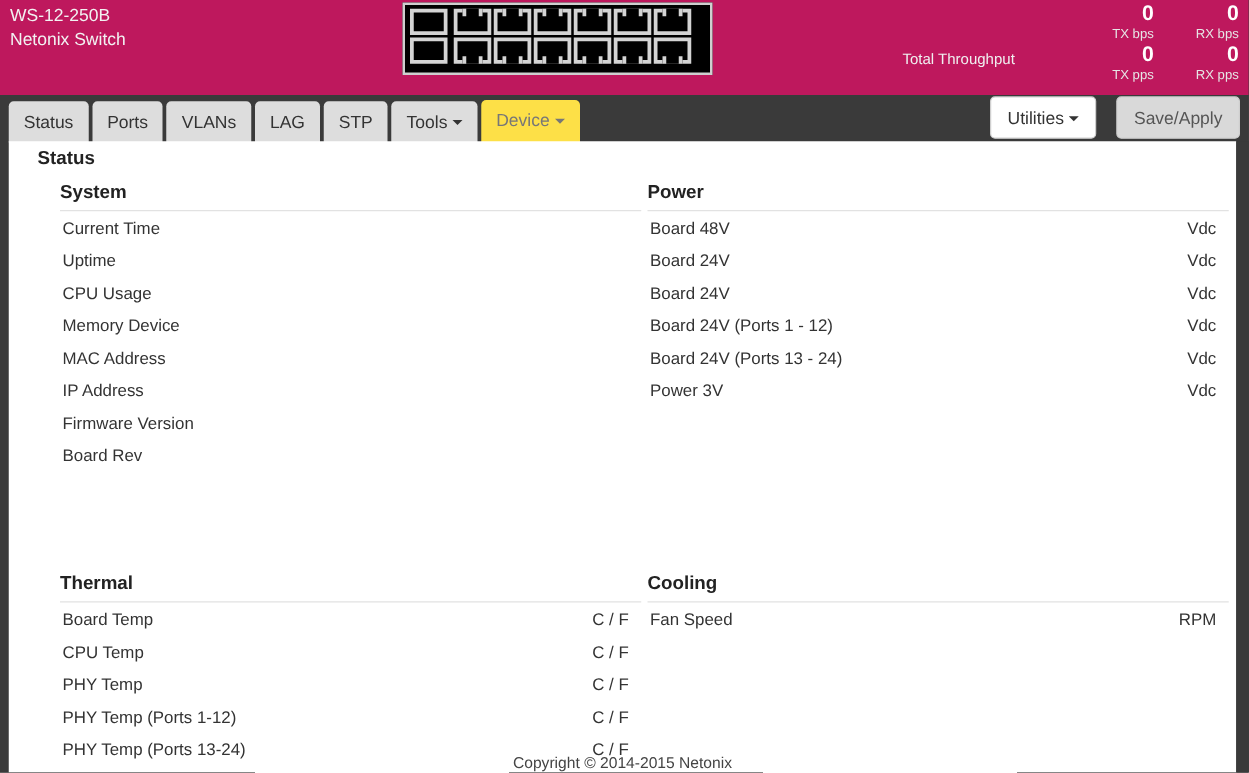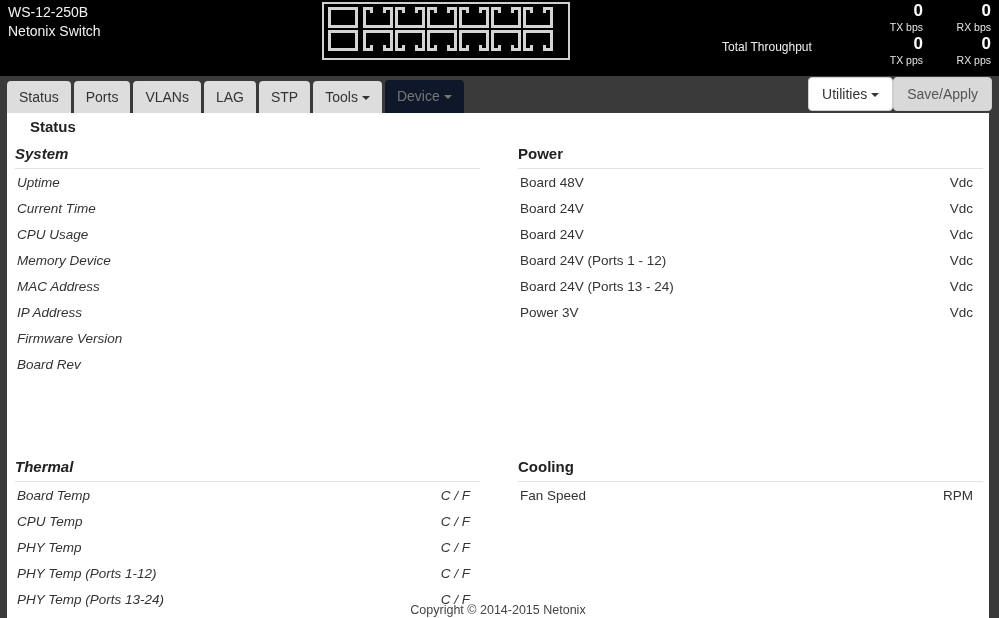--- a/index.html
+++ b/index.html
@@ -9,21 +9,21 @@
     background: #3a3a3a;
     font-family: "Liberation Sans", sans-serif;
   }
 
   #app { position: relative; width: 999px; height: 618px; background: #3a3a3a; }
 
   
   .topbar {
     position: absolute; left: 0; top: 0;
     width: 999px; height: 76px;
-    background: #000000;
+    background: #be185d;
   }
   .brand { position: absolute; left: 8px; top: 3px; color: #ffffff; }
   .brand .model { font-size: 14px; line-height: 19px; color: #f2f2f2; }
   .brand .sub   { font-size: 14px; line-height: 19px; color: #f2f2f2; }
 
   
   .portgfx {
     position: absolute; left: 322px; top: 2px;
     width: 248px; height: 58px;
     background: #000;
@@ -78,28 +78,28 @@
   .tabs { position: absolute; left: 7px; top: 0; display: flex; align-items: flex-end; }
   .tab {
     background: #dddddd; color: #333333;
     font-size: 14px; line-height: 16px;
     padding: 8px 12px 9px 12px;
     border-radius: 4px 4px 0 0;
     margin-right: 3px;
     cursor: pointer;
     white-space: nowrap;
   }
-  .tab.active { background: #0f172a; color: #777777; padding-bottom: 10px; }
+  .tab.active { background: #fde047; color: #777777; padding-bottom: 10px; }
   .caret {
     display: inline-block; width: 0; height: 0; margin-left: 4px;
     border-left: 4px solid transparent; border-right: 4px solid transparent;
     border-top: 4px solid currentColor; vertical-align: middle;
   }
 
-  .topbtns { position: absolute; right: 7px; top: -3px; display: flex; gap: 0; }
+  .topbtns { position: absolute; right: 7px; top: -3px; display: flex; gap: 16px; }
   .btn {
     font-size: 14px; line-height: 16px; padding: 8px 13px;
     border: 1px solid #cfcfcf; border-radius: 4px;
     color: #333333; cursor: pointer; white-space: nowrap;
   }
   .btn.white { background: #ffffff; }
   .btn.gray  { background: #d9d9d9; color: #555555; }
 
   
   .content {
@@ -107,21 +107,21 @@
     width: 982px; height: 505px;
     background: #ffffff;
     overflow: hidden;
   }
   .page-title {
     position: absolute; left: 23px; top: 5px;
     font-size: 15px; font-weight: bold; color: #222222;
   }
 
   .col { position: absolute; width: 465px; }
-  .col-left  { left: 8px; font-style: italic; }
+  .col-left  { left: 41px; }
   .col-right { left: 511px; }
 
   .sec-title {
     font-size: 15px; font-weight: bold; color: #222222;
     padding-bottom: 6px;
   }
   .sec-rule { border-bottom: 1px solid #e2e2e2; margin-bottom: 6px; }
 
   .row {
     display: flex; justify-content: space-between; align-items: baseline;
@@ -232,25 +232,25 @@
 
   <div class="content">
 
     <div class="page-title">Status</div>
 
     <div class="col col-left" style="top:32px;">
       <div class="sec-title">System</div>
       <div class="sec-rule"></div>
       <div id="rows-system">
           <div class="row">
+            <span class="lbl">Current Time</span>
+            <span class="unit"></span>
+          </div>
+          <div class="row">
             <span class="lbl">Uptime</span>
-            <span class="unit"></span>
-          </div>
-          <div class="row">
-            <span class="lbl">Current Time</span>
             <span class="unit"></span>
           </div>
           <div class="row">
             <span class="lbl">CPU Usage</span>
             <span class="unit"></span>
           </div>
           <div class="row">
             <span class="lbl">Memory Device</span>
             <span class="unit"></span>
           </div>

